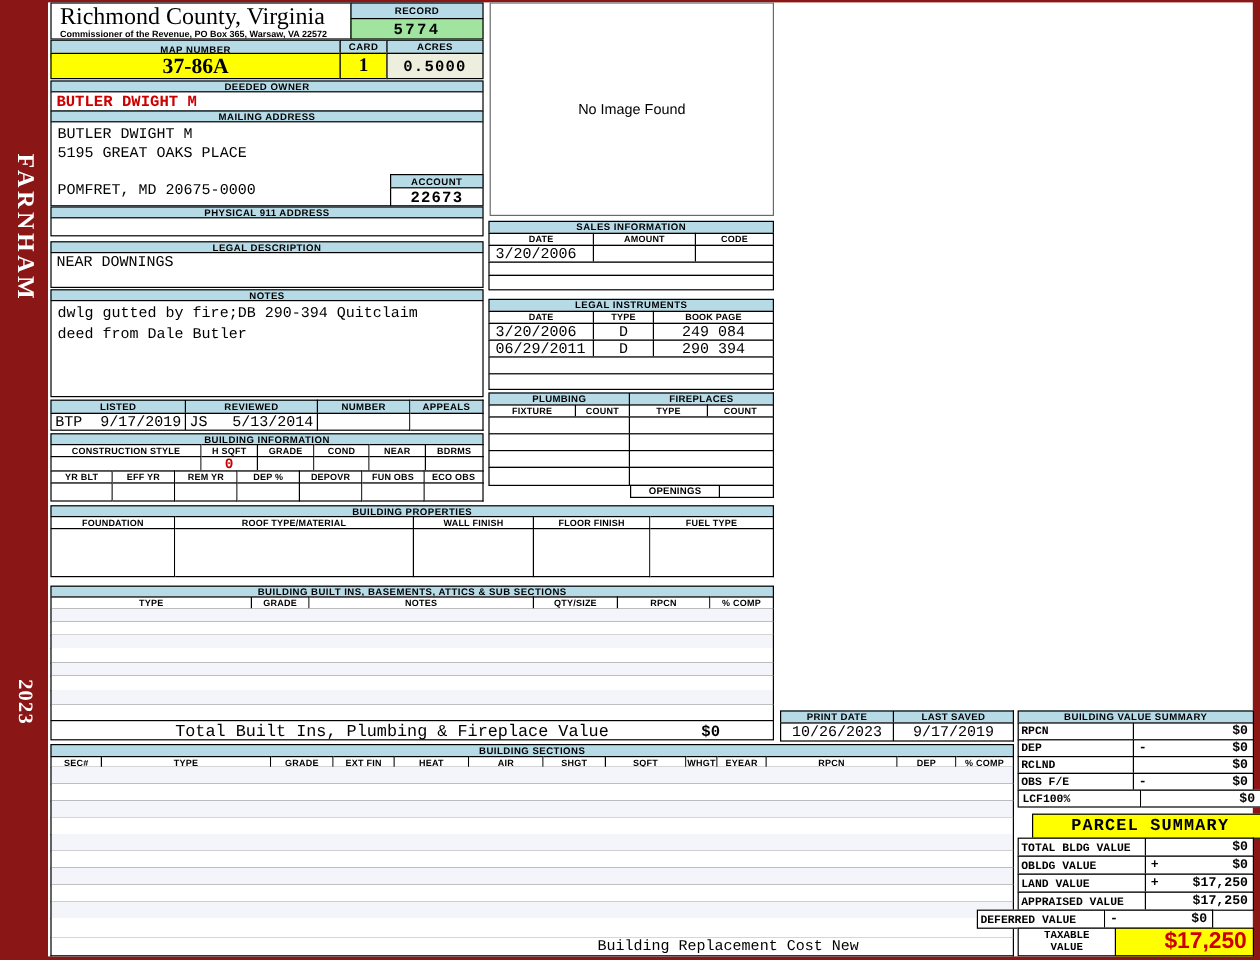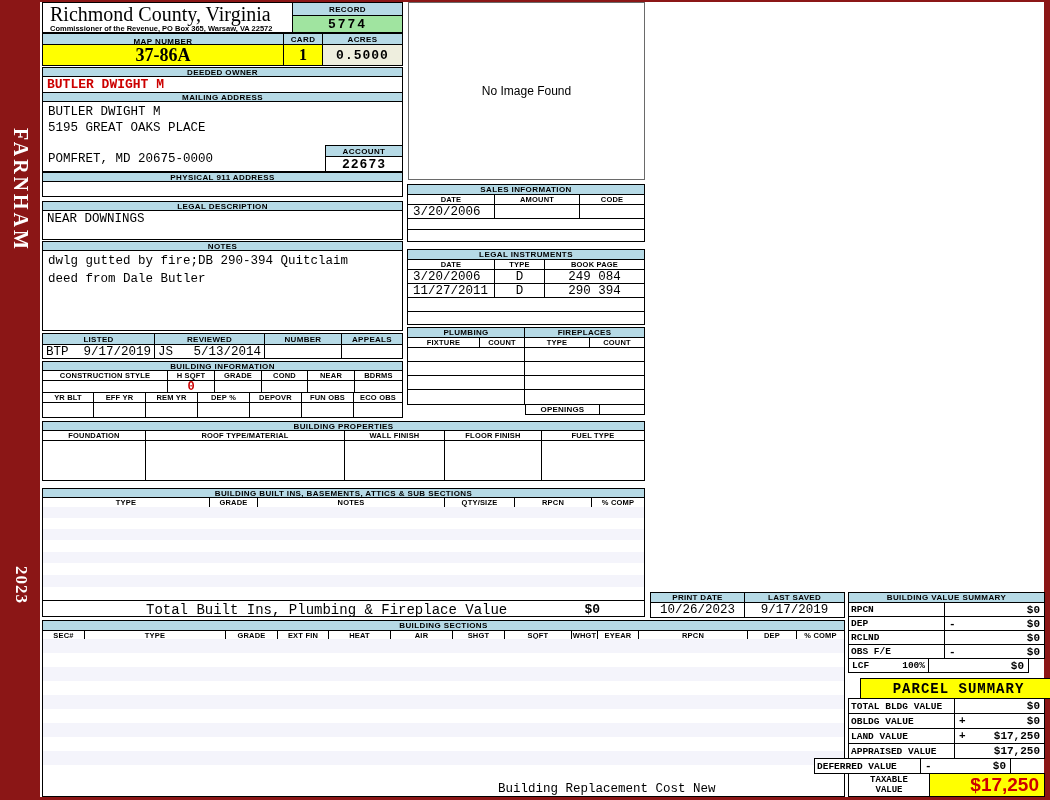--- a/index.html
+++ b/index.html
@@ -145,21 +145,21 @@
     <div class="hc" style="width:88px">DATE</div>
     <div class="hc" style="width:50px">TYPE</div>
     <div class="hc" style="width:100px">BOOK PAGE</div>
   </div>
   <div class="row" style="left:407px;top:269px;height:15px">
     <div class="vc" style="width:88px;padding-left:5px">3/20/2006</div>
     <div class="vc" style="width:50px;justify-content:center">D</div>
     <div class="vc" style="width:100px;justify-content:center">249 084</div>
   </div>
   <div class="row" style="left:407px;top:283px;height:15px">
-    <div class="vc" style="width:88px;padding-left:5px">11/27/2011</div>
+    <div class="vc" style="width:88px;padding-left:5px">06/29/2011</div>
     <div class="vc" style="width:50px;justify-content:center">D</div>
     <div class="vc" style="width:100px;justify-content:center">290 394</div>
   </div>
   <div class="box" style="left:407px;top:297px;width:238px;height:15px"></div>
   <div class="box" style="left:407px;top:311px;width:238px;height:14px"></div>
 
   <div class="row" style="left:407px;top:327px;height:11px">
     <div class="bc" style="width:118px">PLUMBING</div>
     <div class="bc" style="width:120px">FIREPLACES</div>
   </div>
@@ -260,21 +260,21 @@
     </div>
   </div>
   <div class="row" style="left:848px;top:644px;height:15px">
     <div class="vc" style="width:97px;font:bold 9.5px 'Liberation Mono',monospace;padding-left:2px">OBS F/E</div>
     <div class="vc" style="width:100px;font:bold 11px 'Liberation Mono',monospace;justify-content:space-between;padding:0 4px">
       <span>-</span>
       <span>$0</span>
     </div>
   </div>
   <div class="row" style="left:848px;top:658px;height:15px">
-    <div class="vc" style="width:81px;font:bold 9.5px 'Liberation Mono',monospace;justify-content:space-between;padding:0 3px">
+    <div class="vc" style="width:103px;font:bold 9.5px 'Liberation Mono',monospace;padding:0 3px">
       <span>LCF</span>
       <span>100%</span>
     </div>
     <div class="vc" style="width:100px;font:bold 11px 'Liberation Mono',monospace;justify-content:space-between;padding:0 4px">
       <span></span>
       <span>$0</span>
     </div>
   </div>
 
   <div class="bar" style="left:42px;top:620px;width:803px;height:11px">BUILDING SECTIONS</div>

